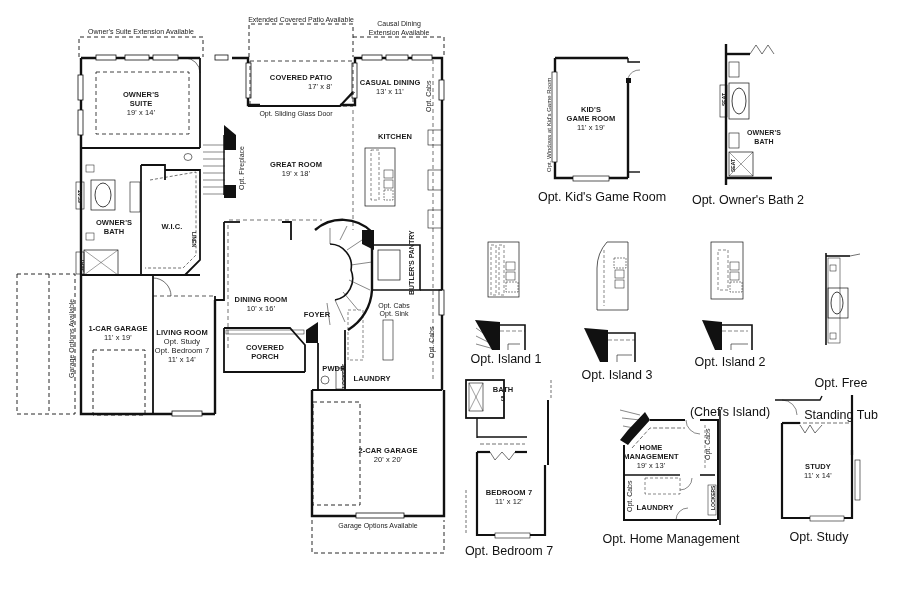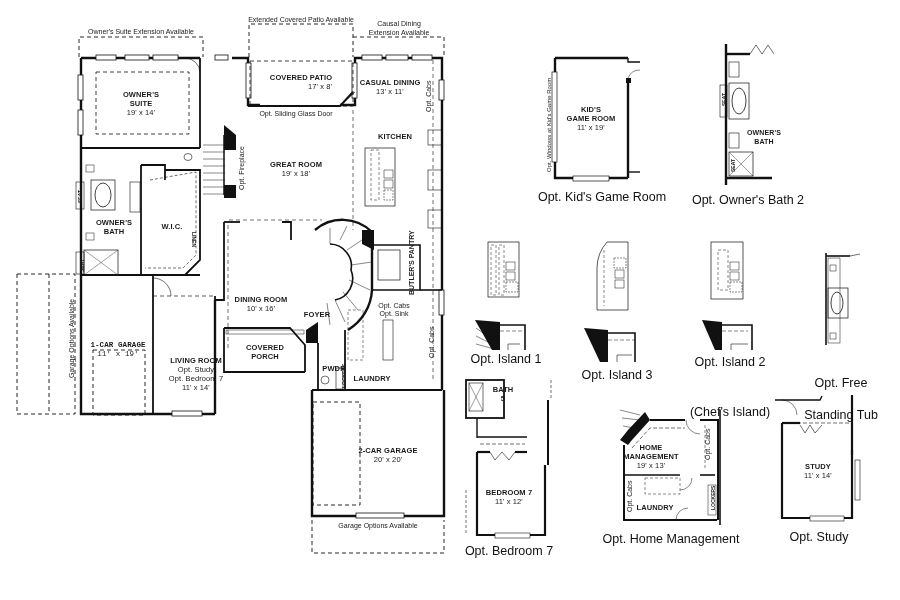--- a/index.html
+++ b/index.html
@@ -348,25 +348,25 @@
   </div>
   <div class="lbl" style="left:317px;top:310px;">
     <div>FOYER</div>
   </div>
   <div class="vnote" style="left:408px;top:295px;transform:rotate(-90deg);font-weight:bold;font-size:7px;">BUTLER'S PANTRY</div>
   <div class="note" style="left:394px;top:302px;">Opt. Cabs</div>
   <div class="note" style="left:394px;top:310px;">Opt. Sink</div>
   <div class="vnote" style="left:428px;top:358px;transform:rotate(-90deg);">Opt. Cabs</div>
 
   <div class="vnote" style="left:68px;top:378px;transform:rotate(-90deg);">Garage Options Available</div>
-  <div class="lbl" style="left:118px;top:341px;font-family:Liberation Mono, monospace;">
+  <div class="lbl" style="left:118px;top:324px;">
     <div>1-CAR GARAGE</div>
     <div class="dim">11' x 19'</div>
   </div>
-  <div class="lbl" style="left:196px;top:328px;margin-top:28px;">
+  <div class="lbl" style="left:182px;top:328px;">
     <div>LIVING ROOM</div>
     <div class="dim">Opt. Study</div>
     <div class="dim">Opt. Bedroom 7</div>
     <div class="dim">11' x 14'</div>
   </div>
   <div class="lbl" style="left:265px;top:343px;">
     <div>COVERED</div>
     <div>PORCH</div>
   </div>
   <div class="lbl" style="left:334px;top:364px;">

